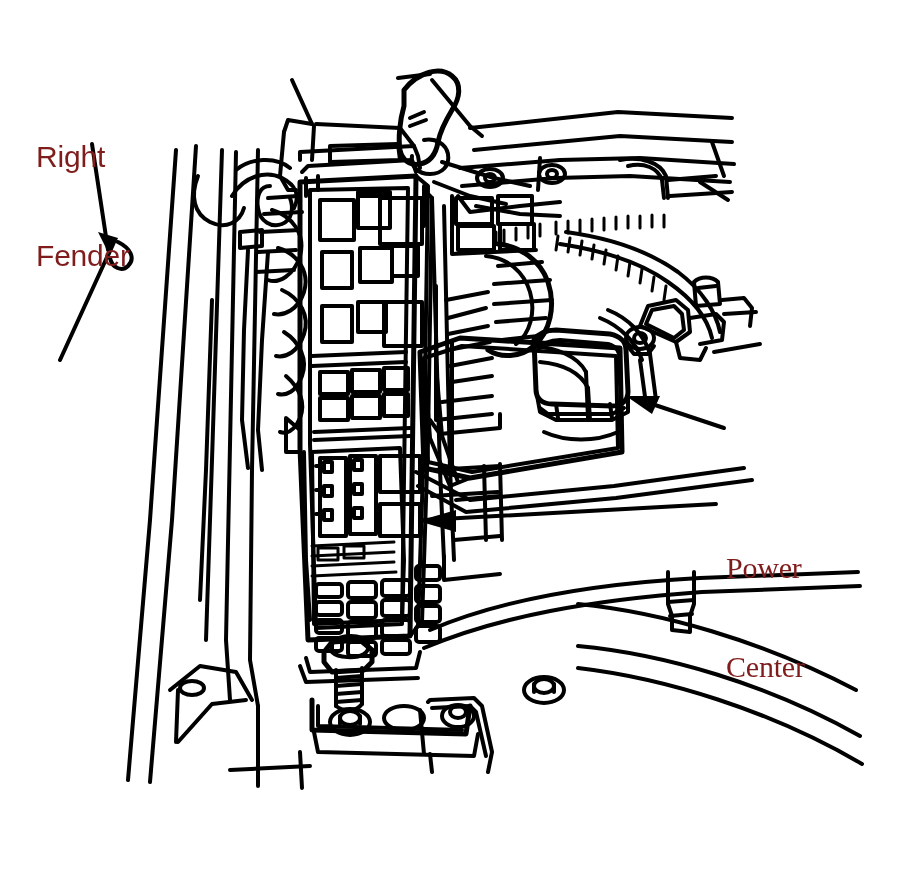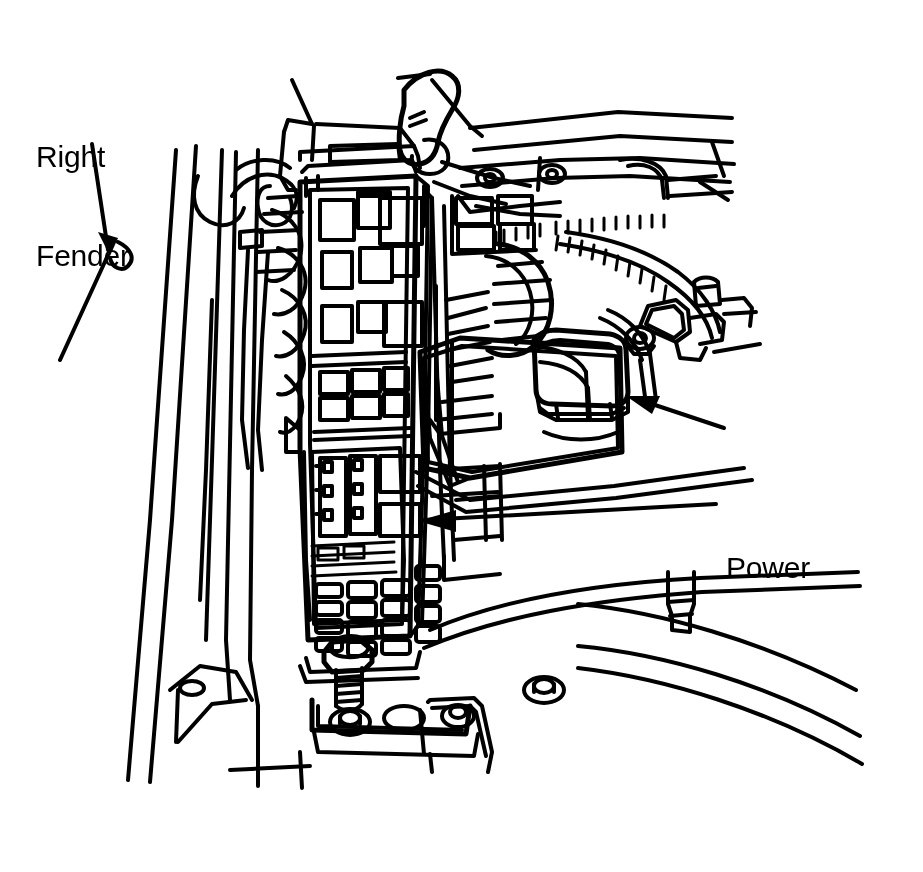--- a/index.html
+++ b/index.html
@@ -10,27 +10,27 @@
     color:#000;
     overflow:hidden;
   }
   #stage{position:relative;width:923px;height:872px;background:#fff;}
   #art{position:absolute;left:0;top:0;width:923px;height:872px;}
   .lbl{
     position:absolute;
     font-family:"Liberation Sans",sans-serif;
     font-size:30px;
     line-height:33px;
-    color:#000000;
+    color:#7f1d1d;
     white-space:pre;
     letter-spacing:-0.2px;
   }
   #lbl-fender{left:36px;top:74px;}
   #lbl-battery{left:730px;top:424px;}
-  #lbl-pdc{left:726px;top:485px;}
+  #lbl-pdc{left:726px;top:485px;font-family:Liberation Serif, serif;}
   #lbl-figid{left:38px;top:773px;font-size:27px;letter-spacing:0px;}
 </style>
 </head>
 <body>
 
 <div id="stage">
 
   <svg id="art" viewBox="0 0 923 872" xmlns="http://www.w3.org/2000/svg">
     <rect x="0" y="0" width="923" height="872" fill="#ffffff"></rect>
 
@@ -430,16 +430,17 @@
   </svg>
 
   <div class="lbl" id="lbl-fender">
     <div>Right</div>
     <div>Fender</div>
   </div>
 
 
   <div class="lbl" id="lbl-pdc">
     <div>Power</div>
+    <div>Center</div>
   </div>
 
 
 </div>
 
 </body></html>

